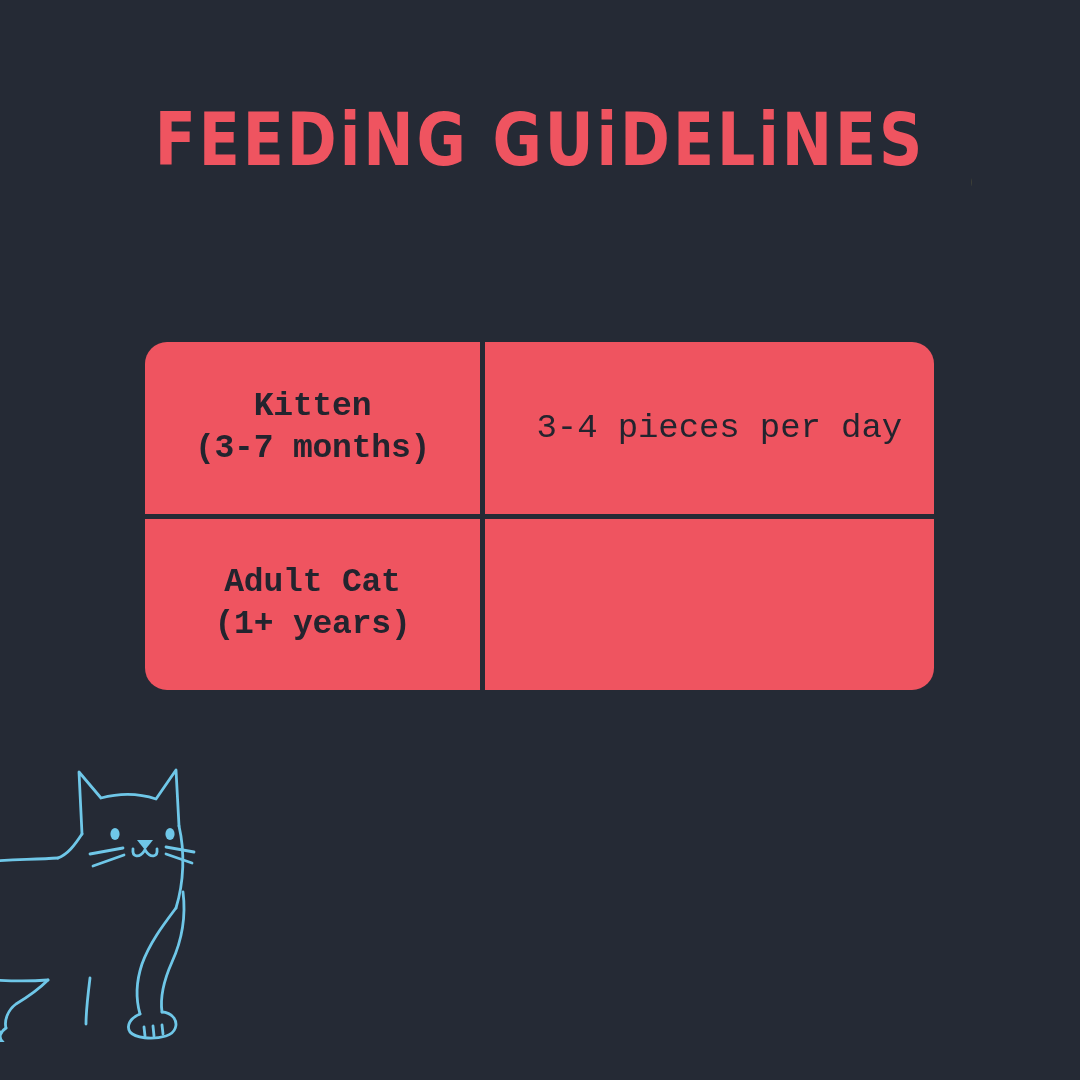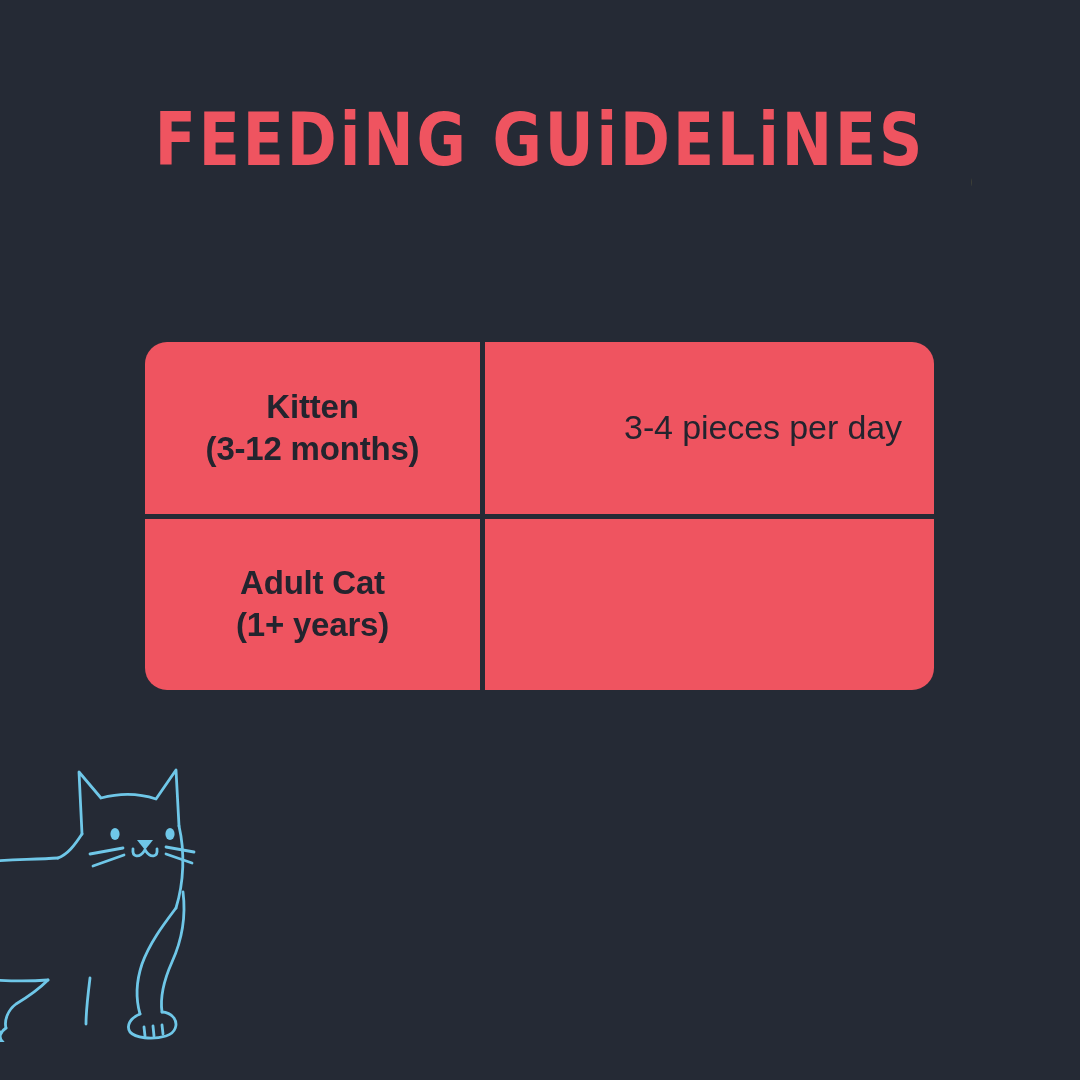--- a/index.html
+++ b/index.html
@@ -54,20 +54,21 @@
     background: #EF5460;
     border-radius: 22px;
     overflow: hidden;
     display: flex;
     flex-direction: column;
   }
   .trow {
     display: flex;
     flex: 1 1 0;
     min-height: 0;
+    font-family: Liberation Mono, monospace;
   }
   .trow.row-top {
     border-bottom: 5px solid #252a35;
   }
   .cell {
     display: flex;
     align-items: center;
     box-sizing: border-box;
     color: #23242e;
   }
@@ -133,21 +134,21 @@
   <div id="title">
     <span>FEED</span><span class="ttl-lower">i</span><span>NG GU</span><span class="ttl-lower">i</span><span>DEL</span><span class="ttl-lower">i</span><span>NES</span>
   </div>
 
   <div id="table">
 
     <div class="trow row-top">
       <div class="cell cell-label">
         <div class="label-stack">
           <span class="label-line1">Kitten</span>
-          <span class="label-line2">(3-12 months)</span>
+          <span class="label-line2">(3-7 months)</span>
         </div>
       </div>
       <div class="cell cell-value">
         <span class="value-text">3-4 pieces per day</span>
       </div>
     </div>
 
     <div class="trow row-bottom">
       <div class="cell cell-label">
         <div class="label-stack">

